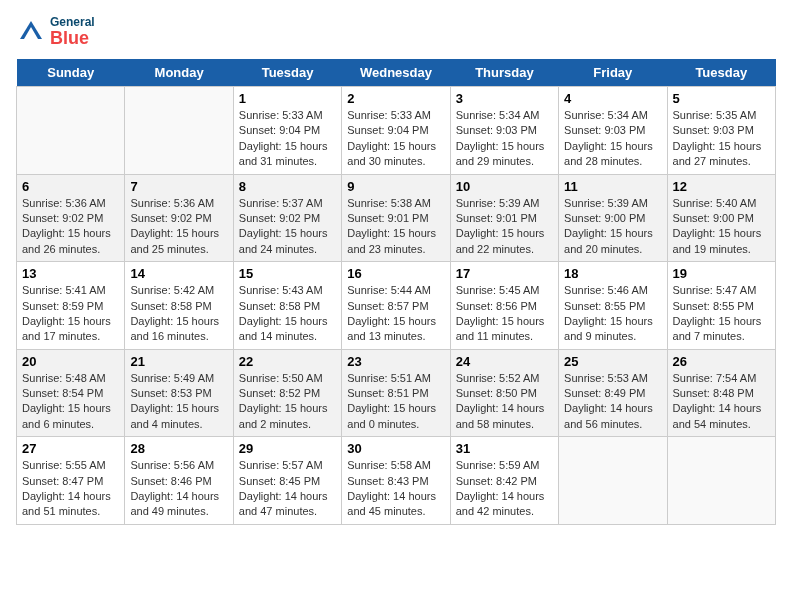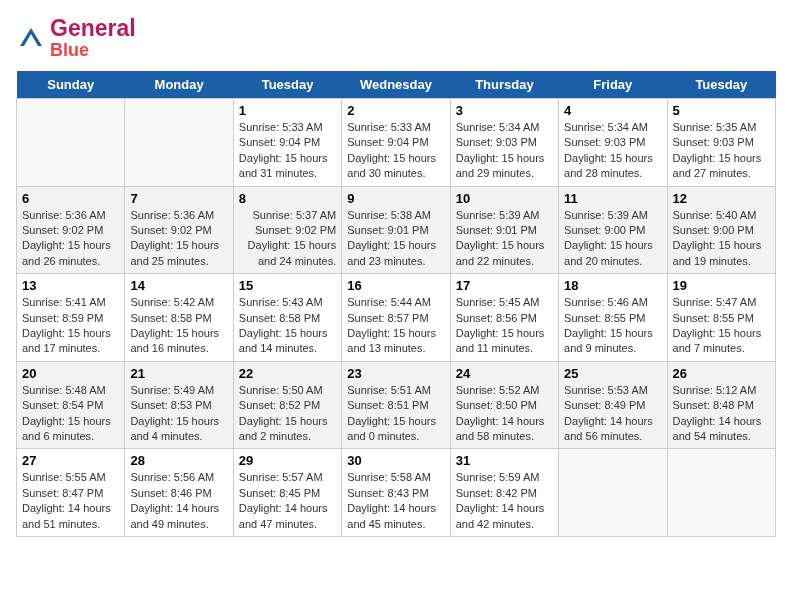--- a/index.html
+++ b/index.html
@@ -20,23 +20,23 @@
       display: flex;
       align-items: center;
       gap: 4px;
     }
     .logo-text {
       display: flex;
       flex-direction: column;
       line-height: 1.1;
     }
     .logo-general {
-      font-size: 23px;
+      font-size: 12px;
       font-weight: bold;
-      color: #be185d;
+      color: #0c4a6e;
     }
     .logo-blue {
       font-size: 18px;
       font-weight: bold;
       color: #ef4444;
     }
     .logo-icon {
       width: 30px;
       height: 30px;
     }
@@ -163,21 +163,21 @@
 Daylight: 15 hours and 26 minutes.</div>
         </td>
         <td>
           <span class="day-number">7</span>
           <div class="cell-content" style="white-space: pre-line;">Sunrise: 5:36 AM
 Sunset: 9:02 PM
 Daylight: 15 hours and 25 minutes.</div>
         </td>
         <td>
           <span class="day-number">8</span>
-          <div class="cell-content" style="white-space: pre-line; text-align: right;">Sunrise: 5:37 AM
+          <div class="cell-content" style="white-space: pre-line;">Sunrise: 5:37 AM
 Sunset: 9:02 PM
 Daylight: 15 hours and 24 minutes.</div>
         </td>
         <td>
           <span class="day-number">9</span>
           <div class="cell-content" style="white-space: pre-line;">Sunrise: 5:38 AM
 Sunset: 9:01 PM
 Daylight: 15 hours and 23 minutes.</div>
         </td>
         <td>
@@ -275,21 +275,21 @@
 Daylight: 14 hours and 58 minutes.</div>
         </td>
         <td>
           <span class="day-number">25</span>
           <div class="cell-content" style="white-space: pre-line;">Sunrise: 5:53 AM
 Sunset: 8:49 PM
 Daylight: 14 hours and 56 minutes.</div>
         </td>
         <td>
           <span class="day-number">26</span>
-          <div class="cell-content" style="white-space: pre-line;">Sunrise: 5:12 AM
+          <div class="cell-content" style="white-space: pre-line;">Sunrise: 7:54 AM
 Sunset: 8:48 PM
 Daylight: 14 hours and 54 minutes.</div>
         </td>
       </tr>
       <tr class="week-row">
         <td>
           <span class="day-number">27</span>
           <div class="cell-content" style="white-space: pre-line;">Sunrise: 5:55 AM
 Sunset: 8:47 PM
 Daylight: 14 hours and 51 minutes.</div>

